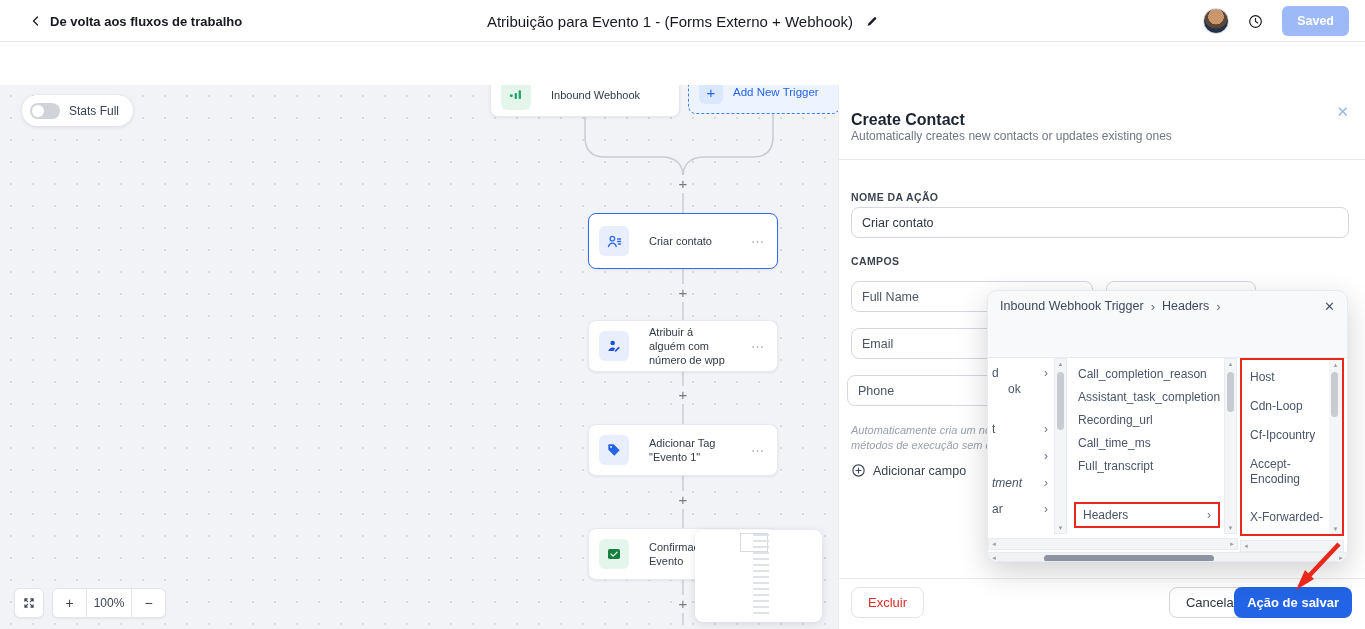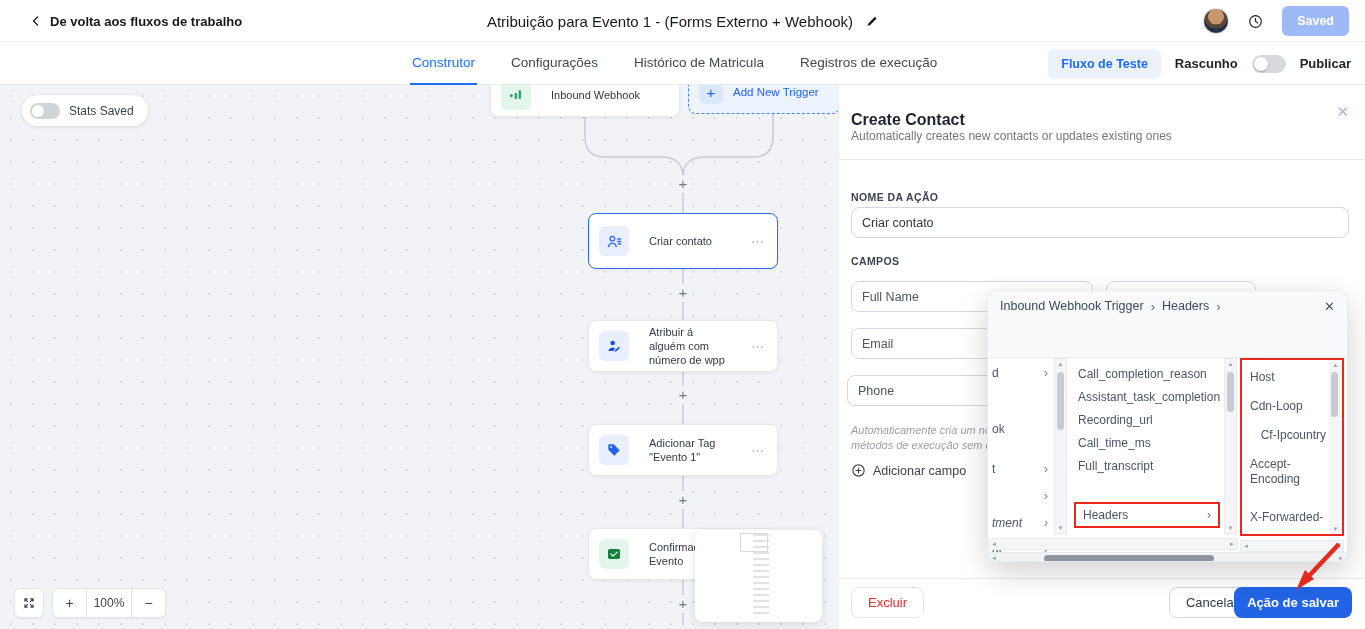--- a/index.html
+++ b/index.html
@@ -174,36 +174,20 @@
     <div class="top-right">
       <div class="avatar"></div>
       <svg width="17" height="17" viewBox="0 0 24 24" style="cursor:pointer">
           <circle cx="12" cy="12" r="8.2" fill="none" stroke="#202124" stroke-width="1.7"></circle>
           <path d="M12 7.5V12l3.2 2" fill="none" stroke="#202124" stroke-width="1.7" stroke-linecap="round"></path>
         </svg>
       <button class="saved-btn">Saved</button>
     </div>
   </div>
 
-  <div class="tabbar">
-    <div class="tabs">
-      <div class="tab active">Construtor</div>
-      <div class="tab">Configurações</div>
-      <div class="tab">Histórico de Matricula</div>
-      <div class="tab">Registros de execução</div>
-    </div>
-    <div class="tab-right">
-      <button class="test-btn">Fluxo de Teste</button>
-      <span class="pub-label">Rascunho</span>
-      <div class="toggle">
-          <div class="knob"></div>
-        </div>
-      <span class="pub-label">Publicar</span>
-    </div>
-  </div>
 
   <div class="canvas">
     <svg class="connectors" width="838" height="544">
       <path d="M585 32 L585 52 Q585 72 605 72 L661 72 Q683 72 683 92" fill="none" stroke="#c9ccd2" stroke-width="1.5"></path>
       <path d="M773 26 L773 52 Q773 72 753 72 L705 72 Q683 72 683 92" fill="none" stroke="#c9ccd2" stroke-width="1.5"></path>
       <path d="M683 88 L683 540" fill="none" stroke="#c9ccd2" stroke-width="1.5"></path>
     </svg>
 
     <div class="node" style="left:490px; top:-13px; width:190px; height:45px;">
       <div class="nicon ic-green-bg">
@@ -280,21 +264,21 @@
 
     <div class="overlay-card">
       <div class="mini-rect"></div>
       <div class="mini-strip"></div>
     </div>
 
     <div class="stats-pill">
       <div class="sv-toggle">
           <div class="knob"></div>
         </div>
-      <span>Stats Saved</span>
+      <span>Stats Full</span>
     </div>
 
     <div class="expand-btn">
       <svg width="14" height="14" viewBox="0 0 24 24" fill="none" stroke="#3c4350" stroke-width="2" stroke-linecap="round">
           <path d="M9.5 9.5L5 5M5 9V5h4M14.5 9.5L19 5M19 9V5h-4M9.5 14.5L5 19M5 15v4h4M14.5 14.5L19 19M19 15v4h-4"></path>
         </svg>
     </div>
     <div class="zoom-group">
       <div class="zg-in">+</div>
       <div class="zg-lvl">100%</div>
@@ -347,21 +331,21 @@
       <div class="pop-close">✕</div>
     </div>
 
     <div class="pop-body">
 
       <div class="pcol" style="left:0; width:66px;">
         <div class="pitem" style="padding:8px 6px 0 4px; display:flex; justify-content:space-between;">
           <span>d</span>
             <span class="arrow-ch">›</span>
         </div>
-        <div class="pitem" style="padding:2px 6px 0 4px;margin-top:40px;"><span>ok</span></div>
+        <div class="pitem" style="padding:2px 6px 0 20px;"><span>ok</span></div>
         <div class="pitem" style="padding:26px 6px 0 4px; display:flex; justify-content:space-between;">
           <span>t</span>
             <span class="arrow-ch">›</span>
         </div>
         <div class="pitem" style="padding:13px 6px 0 4px; display:flex; justify-content:flex-end;">
           <span></span>
             <span class="arrow-ch">›</span>
         </div>
         <div class="pitem" style="padding:13px 6px 0 4px; display:flex; justify-content:space-between;font-style:italic;">
           <span>tment</span>
@@ -392,21 +376,21 @@
       <div class="vsb" style="left:236px;">
         <span class="tri" style="top:2px;">▲</span>
         <div class="thumb" style="top:13px; height:40px;"></div>
         <span class="tri" style="bottom:2px;">▼</span>
       </div>
 
       <div class="pcol redbox" style="left:252px; width:104px; height:178px; background:#fff;">
         <div style="position:absolute; left:0; top:0; right:16px; padding:10px 0 0 8px; line-height:15px;">
           <div class="pitem" style="margin-bottom:14px; white-space:normal;">Host</div>
           <div class="pitem" style="margin-bottom:14px; white-space:normal;">Cdn-Loop</div>
-          <div class="pitem" style="margin-bottom:14px; white-space:normal;text-align:right;">Cf-Ipcountry</div>
+          <div class="pitem" style="margin-bottom:14px; white-space:normal;">Cf-Ipcountry</div>
           <div class="pitem" style="margin-bottom:23px; white-space:normal;">Accept-Encoding</div>
           <div class="pitem" style="white-space:normal;">X-Forwarded-</div>
         </div>
         <div class="vsb" style="left:auto; right:0; top:0; height:174px; border:none; background:#f4f5f7;">
           <span class="tri" style="top:2px;">▲</span>
           <div class="thumb" style="top:12px; height:45px;"></div>
           <span class="tri" style="bottom:2px;">▼</span>
         </div>
       </div>
 

